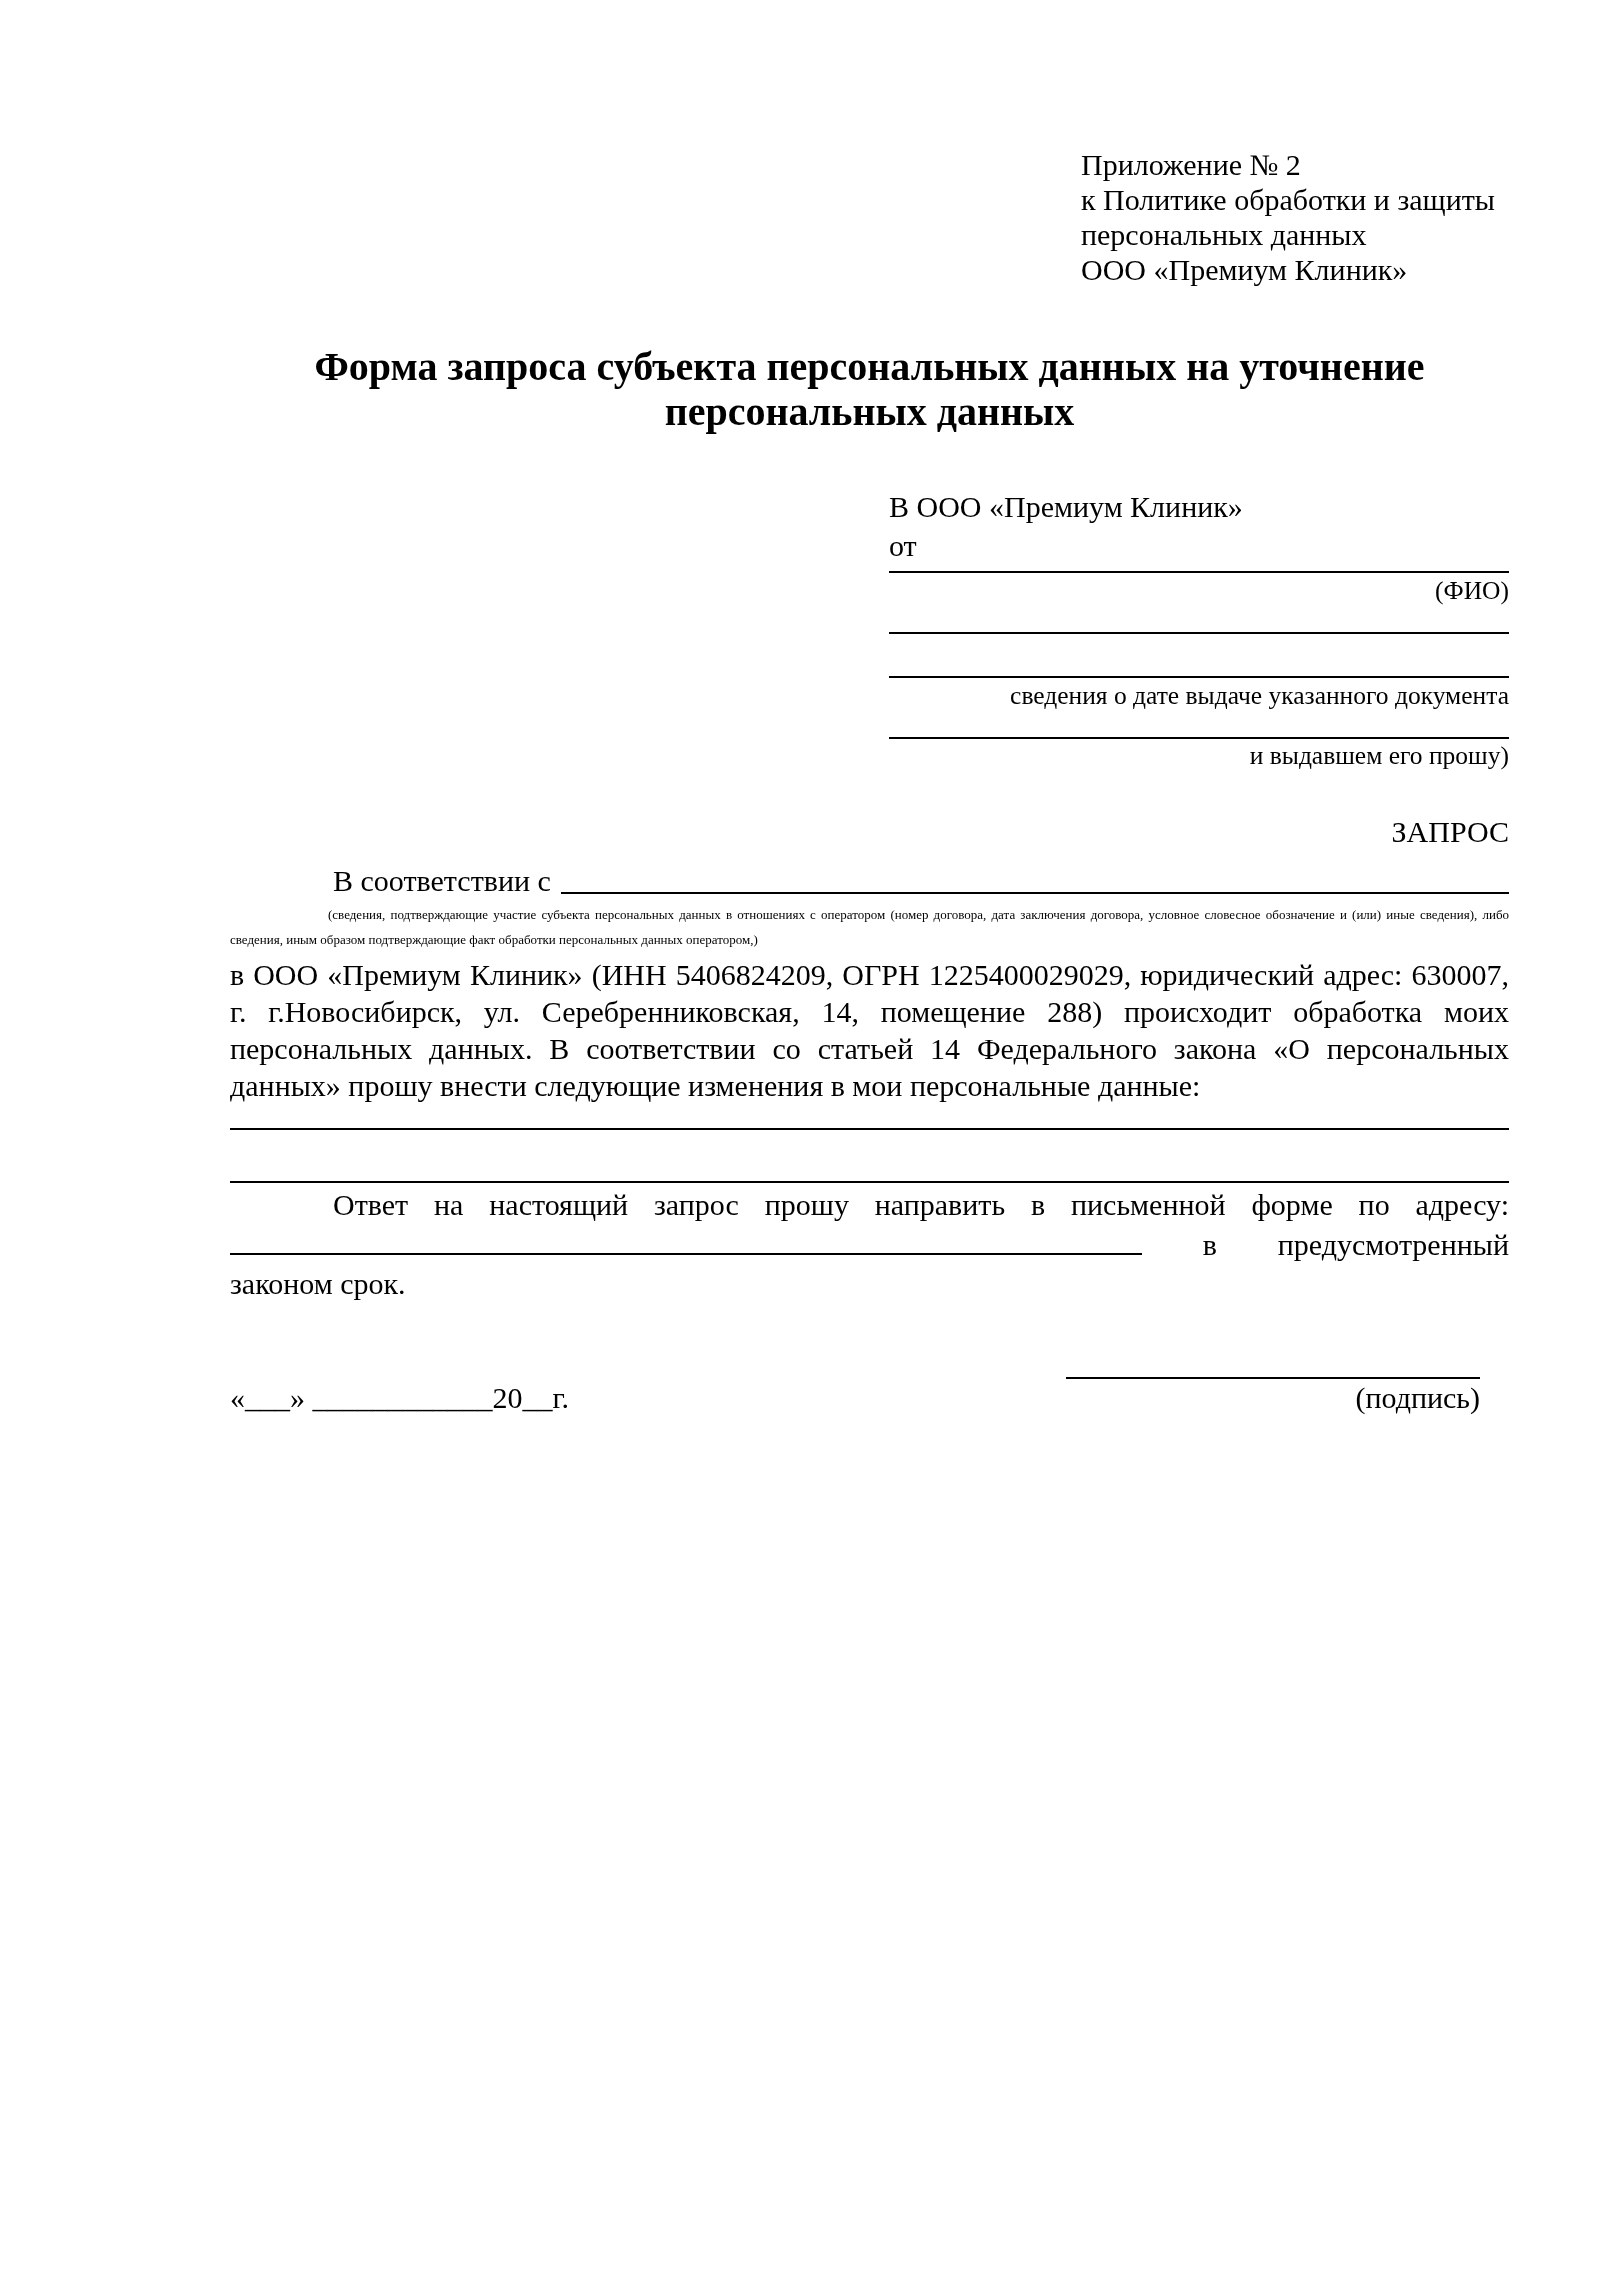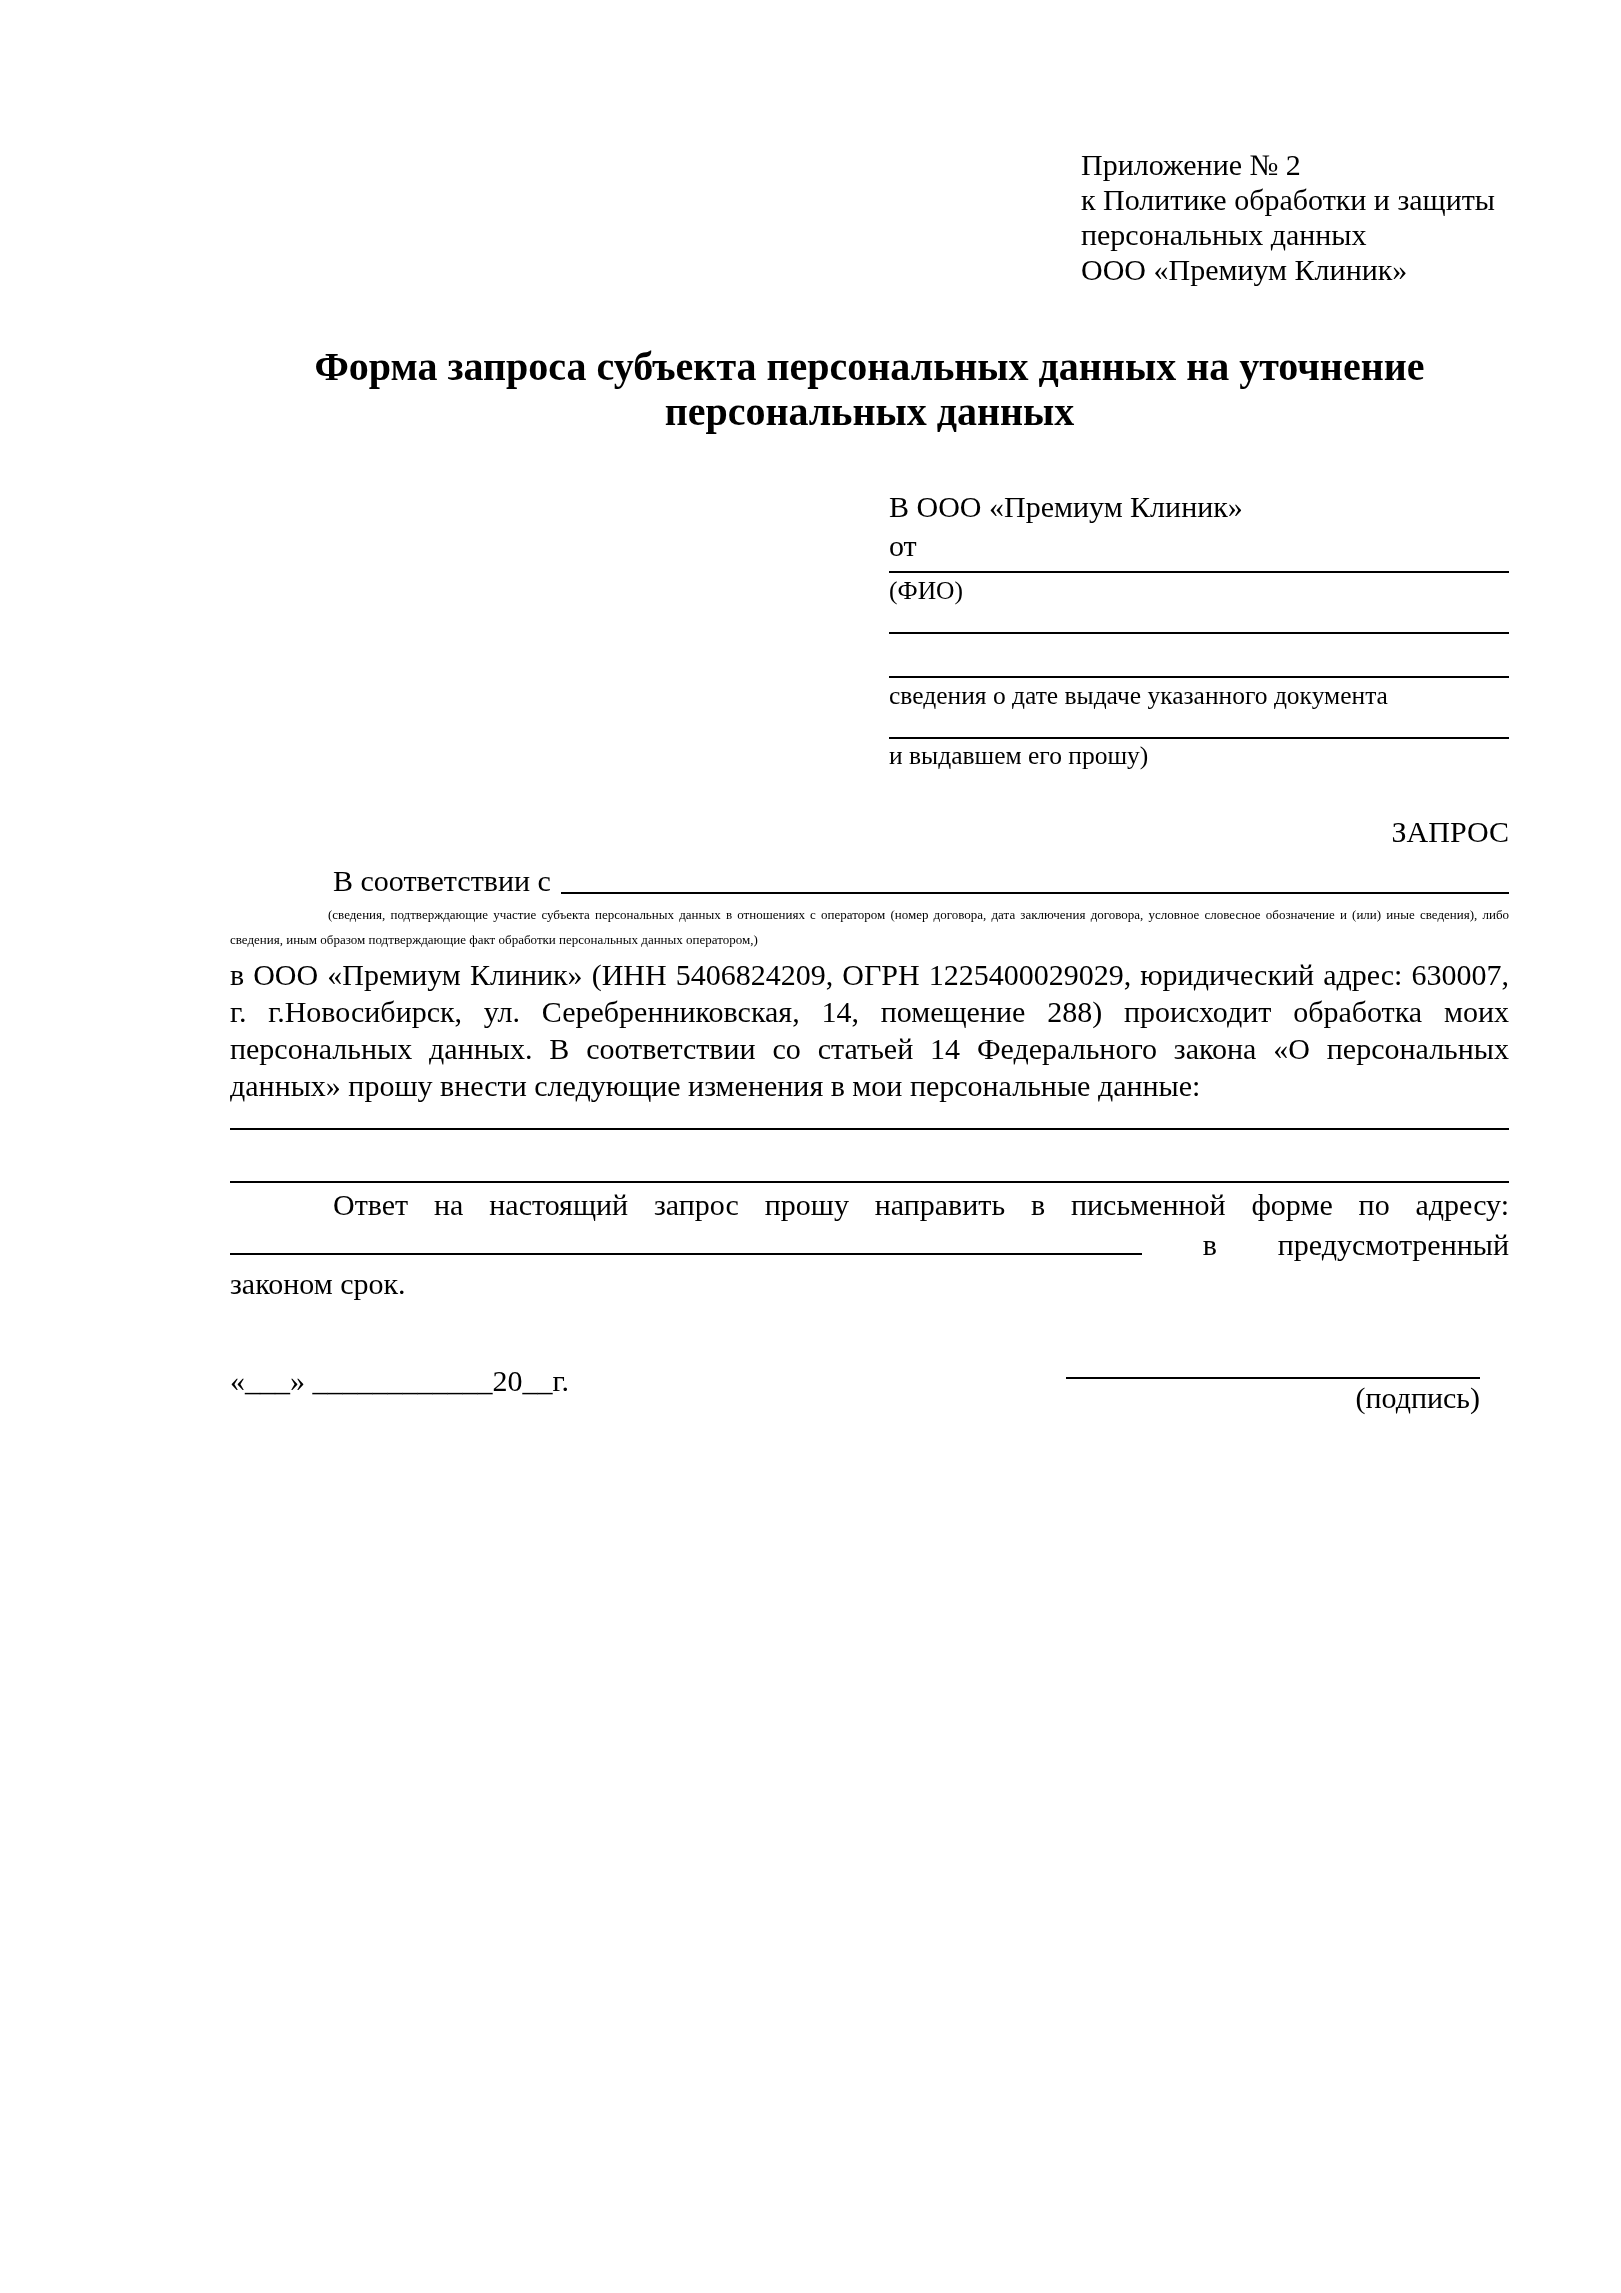--- a/index.html
+++ b/index.html
@@ -41,21 +41,21 @@
     width: 620px;
     margin-left: 659px;
     margin-top: 53px;
     line-height: 39px;
   }
   .wl { border-bottom: 2.9px solid #000; }
   .wl.h8  { height: 7.8px; }
   .wl.h30 { height: 29px; }
   .wl.h45 { height: 44px; }
   .caption {
-    text-align: left;
+    text-align: right;
     font-size: 25.5px;
     line-height: 29px;
     padding-top: 2.9px;
   }
 
   .zapros {
     margin-top: 43px;
     text-align: right;
   }
 
@@ -91,21 +91,21 @@
   .inline-blank {
     display: inline-block;
     width: 912px;
     height: 31px;
     border-bottom: 2.9px solid #000;
   }
 
   .footer {
     display: flex;
     justify-content: space-between;
-    align-items: center;
+    align-items: flex-end;
     margin-top: 43px;
   }
   .sig { display: flex; align-items: flex-end; margin-right: 29px; flex-direction: column; }
   .sig-line {
     width: 414px;
     height: 33px;
     border-bottom: 2.9px solid #000;
   }
 </style>
 </head>

